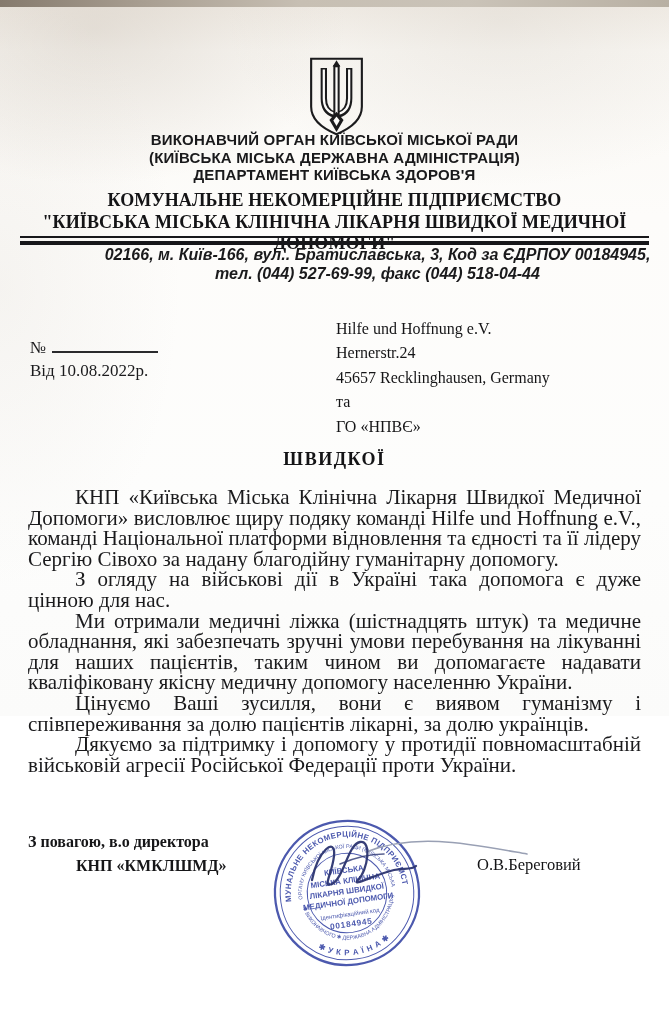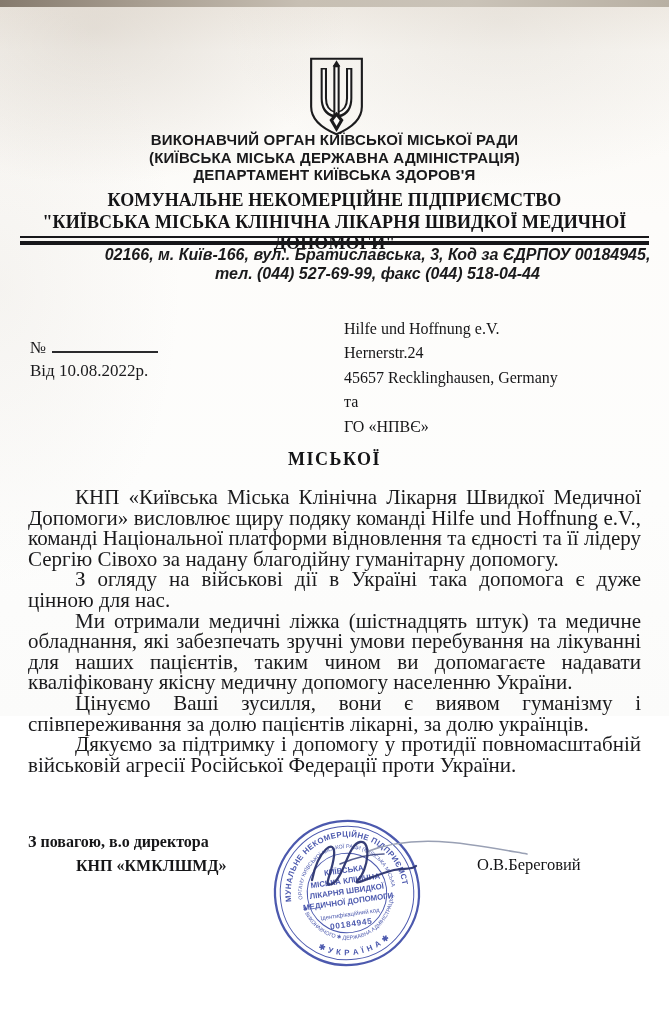--- a/index.html
+++ b/index.html
@@ -104,29 +104,29 @@
   <div class="abs centered addr" style="top:246px;">
     <div>02166,  м. Київ-166,  вул.. Братиславська, 3,   Код  за ЄДРПОУ  00184945,</div>
     <div>тел. (044) 527-69-99,  факс (044) 518-04-44</div>
   </div>
 
   <div class="abs ref" style="left:30px;top:338px;">
     <span>№</span><span class="ref-blank"></span>
     <div style="margin-top:3px;">Від 10.08.2022р.</div>
   </div>
 
-  <div class="abs recipient" style="left:336px;top:317px;margin-left:8px;">
+  <div class="abs recipient" style="left:336px;top:317px;">
     <div>Hilfe und Hoffnung e.V.</div>
     <div>Hernerstr.24</div>
     <div>45657 Recklinghausen, Germany</div>
     <div>та</div>
     <div>ГО «НПВЄ»</div>
   </div>
 
-  <div class="abs centered doc-title" style="top:449px;">МІСЬКОЇ</div>
+  <div class="abs centered doc-title" style="top:449px;">ШВИДКОЇ</div>
 
   <div class="abs bodytext">
     <p>КНП «Київська Міська Клінічна Лікарня Швидкої Медичної Допомоги» висловлює щиру подяку команді Hilfe und Hoffnung e.V., команді Національної платформи відновлення та єдності та її лідеру Сергію Сівохо за надану  благодійну гуманітарну допомогу.</p>
     <p>З огляду на військові дії в Україні така допомога є дуже цінною для нас.</p>
     <p>Ми отримали медичні ліжка (шістнадцять штук) та медичне обладнання, які забезпечать зручні умови перебування на лікуванні для наших пацієнтів, таким чином ви допомагаєте надавати кваліфіковану якісну медичну допомогу населенню України.</p>
     <p>Цінуємо Ваші зусилля, вони є виявом гуманізму і співпереживання за долю пацієнтів лікарні, за долю українців.</p>
     <p>Дякуємо за підтримку і допомогу у протидії повномасштабній військовій агресії Російської Федерації проти України.</p>
   </div>
 
   <div class="abs signoff" style="left:28px;top:833px;">З повагою,  в.о директора</div>

